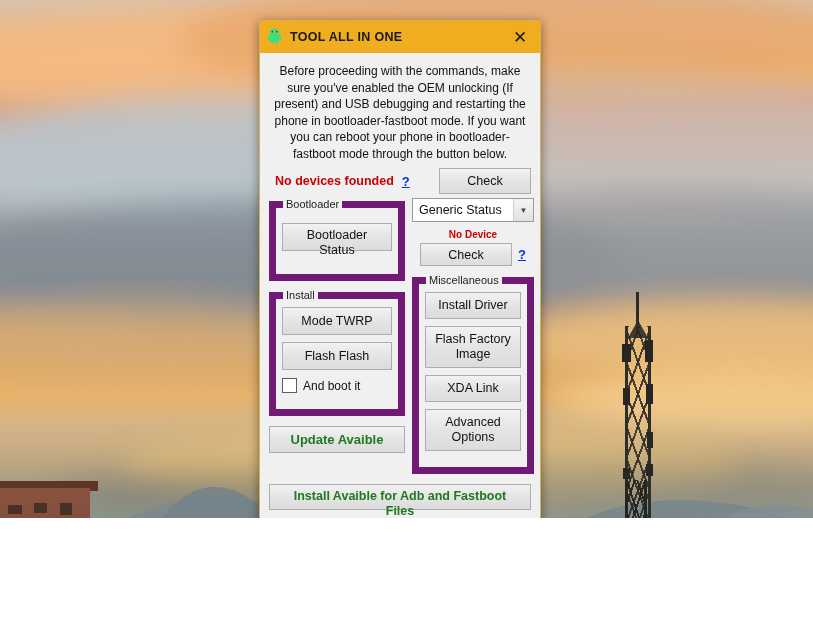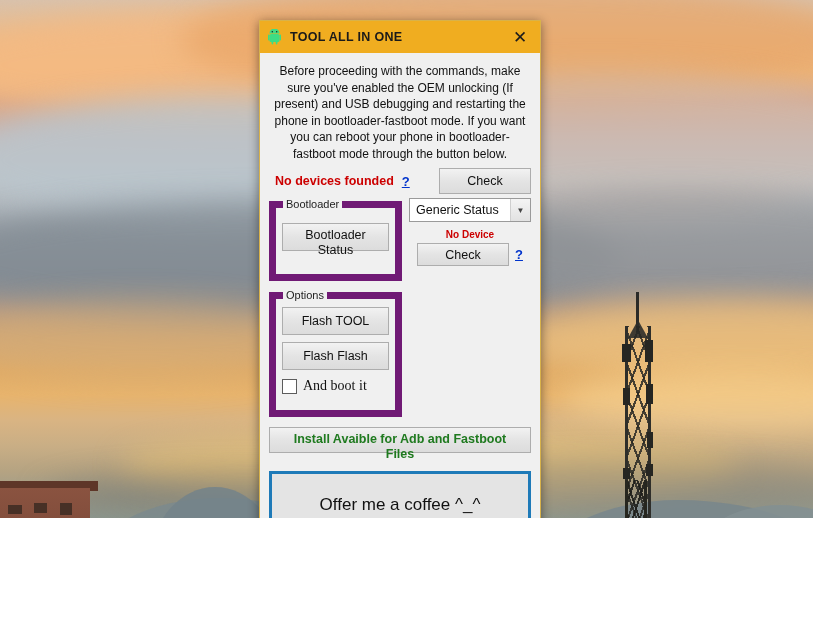--- a/index.html
+++ b/index.html
@@ -312,21 +312,21 @@
 
   #boot-it-row { display: flex; align-items: center; gap: 6px; margin-top: 1px; }
   .checkbox-box {
     width: 13px; height: 13px;
     border: 1px solid #5c5c5c;
     background: #fff;
     display: inline-block;
     cursor: pointer;
     flex: 0 0 auto;
   }
-  #boot-it-label { font-size: 14px; color: #111; cursor: pointer; font-family: Liberation Serif, serif; }
+  #boot-it-label { font-size: 12px; color: #111; cursor: pointer; }
 
   #update-btn {
     width: 136px; height: 27px;
     color: #1f7a1f;
     font-weight: bold;
     font-size: 13px;
     margin-top: 2px;
   }
 
   #device-select-wrap { position: relative; width: 122px; }
@@ -515,45 +515,53 @@
       <div id="mid-columns">
 
         <div id="left-col">
 
           <fieldset class="group">
             <legend>Bootloader</legend>
             <button class="btn" id="bootloader-status-btn">Bootloader Status</button>
           </fieldset>
 
           <fieldset class="group">
-            <legend>Options</legend>
-            <button class="btn" id="flash-twrp-btn">Flash TOOL</button>
+            <legend>Install</legend>
+            <button class="btn" id="flash-twrp-btn">Mode TWRP</button>
             <button class="btn" id="flash-stock-btn">Flash Flash</button>
             <div id="boot-it-row">
               <span class="checkbox-box"></span>
               <span id="boot-it-label">And boot it</span>
             </div>
           </fieldset>
 
+          <button class="btn" id="update-btn">Update Avaible</button>
         </div>
 
         <div id="right-col">
 
           <div id="device-select-wrap">
             <div id="device-select">Generic Status</div>
             <div id="device-select-arrow">▼</div>
           </div>
 
           <div id="right-status">No Device</div>
 
           <div id="right-check-row">
             <button class="btn" id="check-right">Check</button>
             <span class="help-link" style="margin:0 0 0 2px;">?</span>
           </div>
 
+          <fieldset class="group" id="misc-group">
+            <legend>Miscellaneous</legend>
+            <button class="btn misc-btn">Install Driver</button>
+            <button class="btn misc-btn tall">Flash Factory Image</button>
+            <button class="btn misc-btn">XDA Link</button>
+            <button class="btn misc-btn tall">Advanced Options</button>
+          </fieldset>
         </div>
       </div>
 
       <button class="btn" id="update-files-btn">Install Avaible for Adb and Fastboot Files</button>
 
       <div id="coffee-btn">Offer me a coffee ^_^</div>
 
     </div>
   </div>
 </div>

